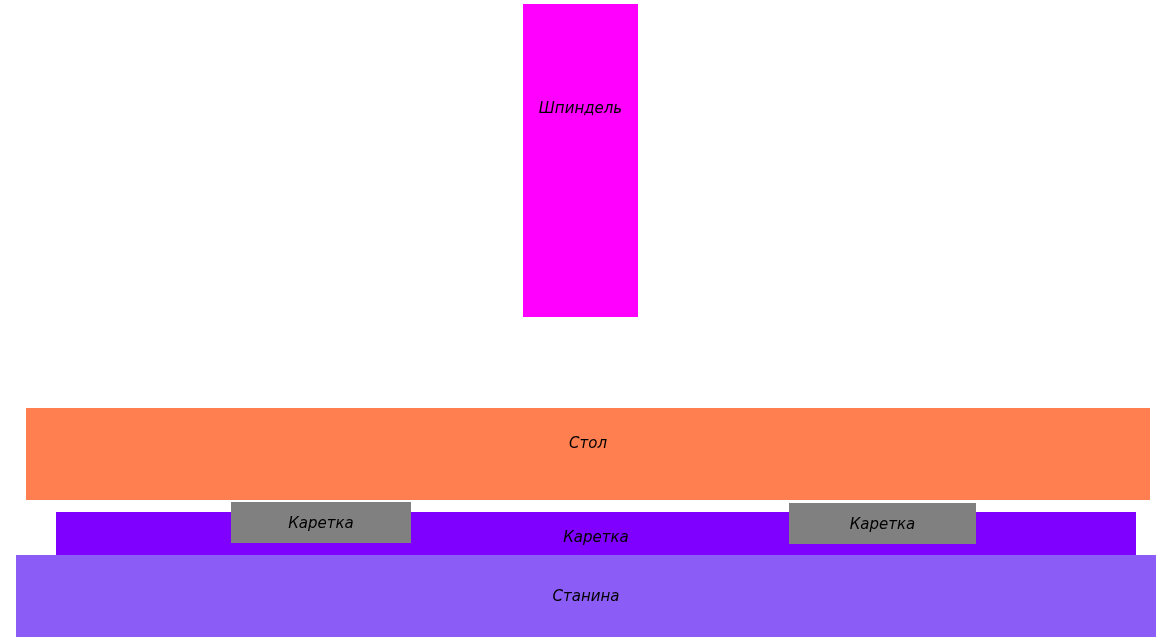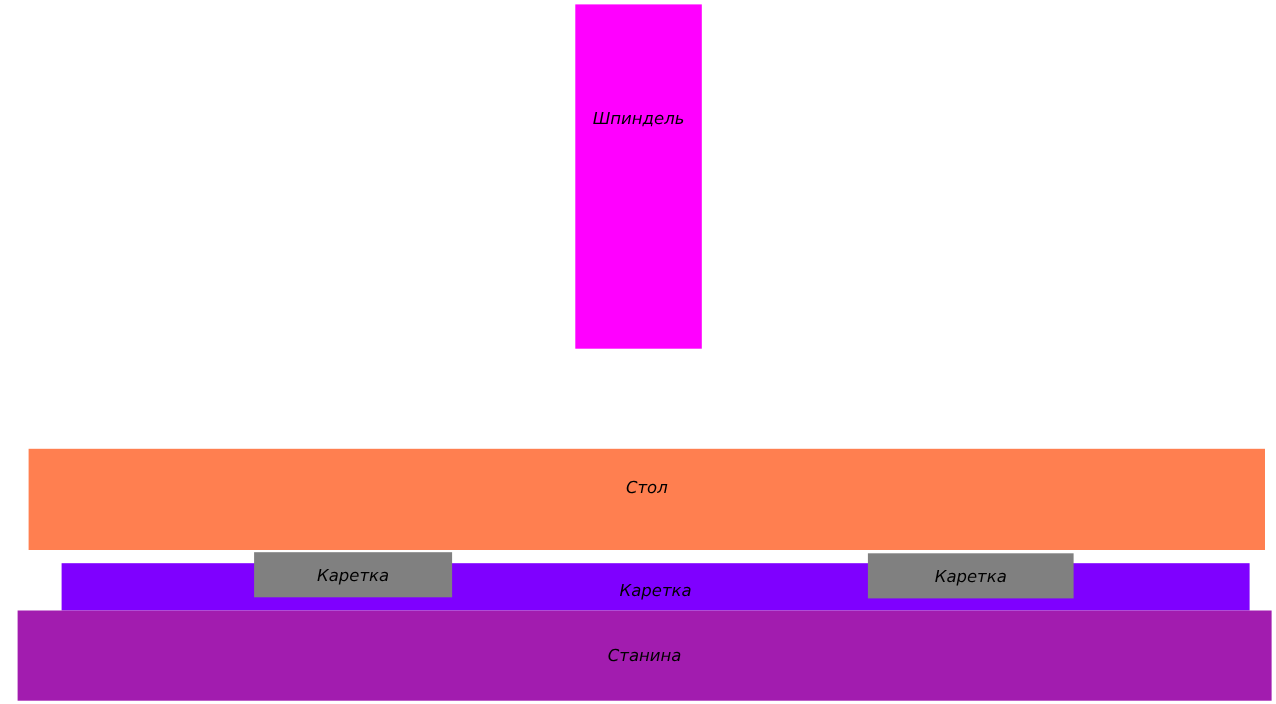--- a/index.html
+++ b/index.html
@@ -103,17 +103,17 @@
   </div>
 
   <div class="block carriage-left" style="background-color: rgb(128, 128, 128);">
     <span class="lbl">Каретка</span>
   </div>
 
   <div class="block carriage-right" style="background-color: rgb(128, 128, 128);">
     <span class="lbl">Каретка</span>
   </div>
 
-  <div class="block bed" style="background-color: #a21caf;">
+  <div class="block bed" style="background-color: #8b5cf6;">
     <span class="lbl">Станина</span>
   </div>
 
 </div>
 
 </body></html>

